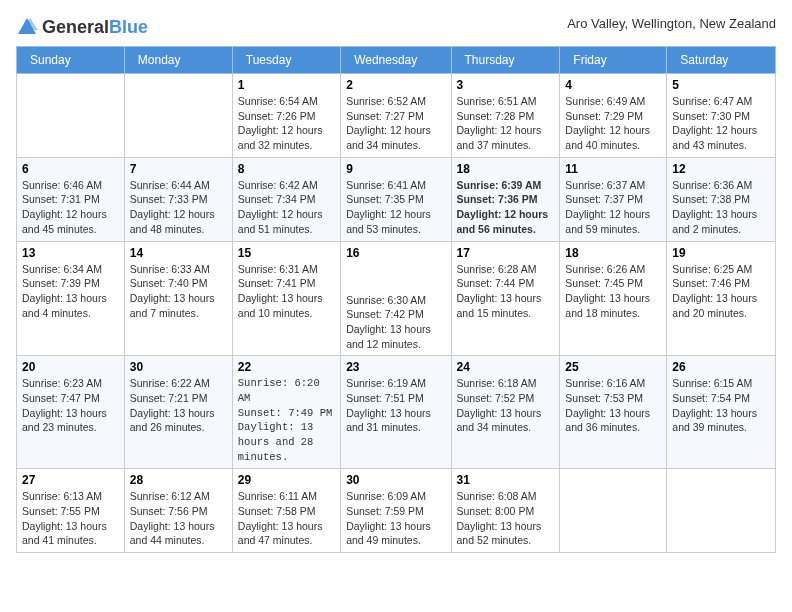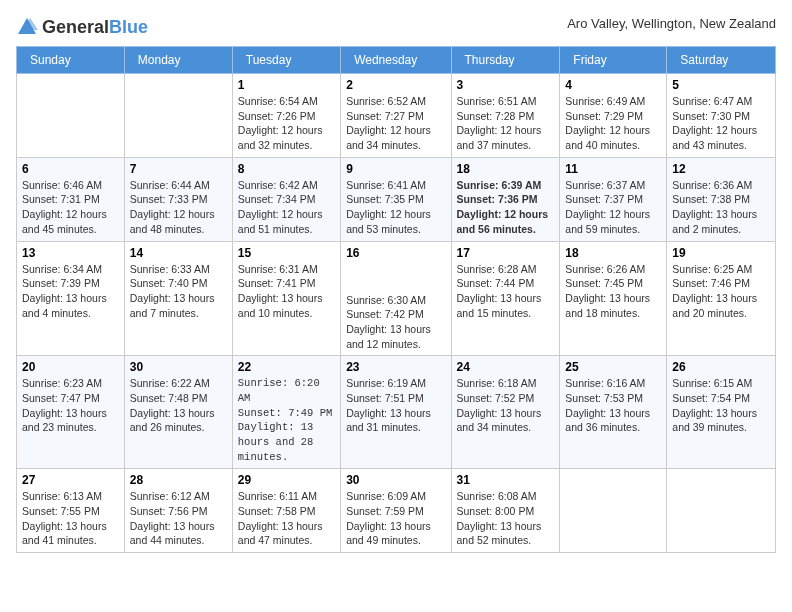--- a/index.html
+++ b/index.html
@@ -242,21 +242,21 @@
       <tr>
         <td>
           <div class="day-number">20</div>
           <div class="day-info" style="white-space: pre-line;">Sunrise: 6:23 AM
 Sunset: 7:47 PM
 Daylight: 13 hours and 23 minutes.</div>
         </td>
         <td>
           <div class="day-number">30</div>
           <div class="day-info" style="white-space: pre-line;">Sunrise: 6:22 AM
-Sunset: 7:48 PM
+Sunset: 7:21 PM
 Daylight: 13 hours and 26 minutes.</div>
         </td>
         <td>
           <div class="day-number">22</div>
           <div class="day-info" style="white-space: pre-line; font-family: Liberation Mono, monospace;">Sunrise: 6:20 AM
 Sunset: 7:49 PM
 Daylight: 13 hours and 28 minutes.</div>
         </td>
         <td>
           <div class="day-number">23</div>

